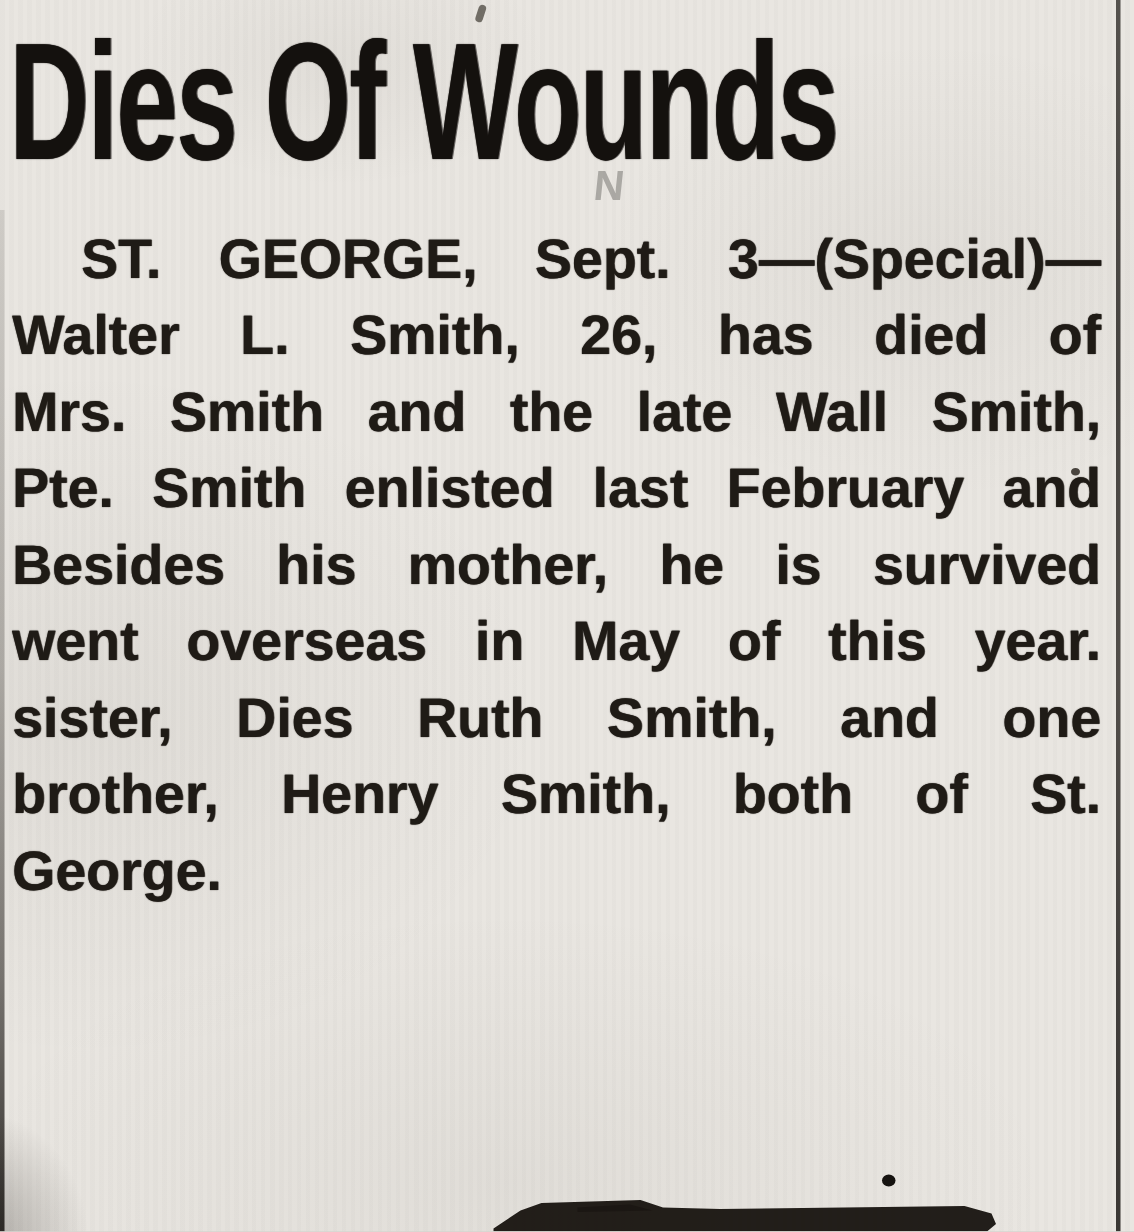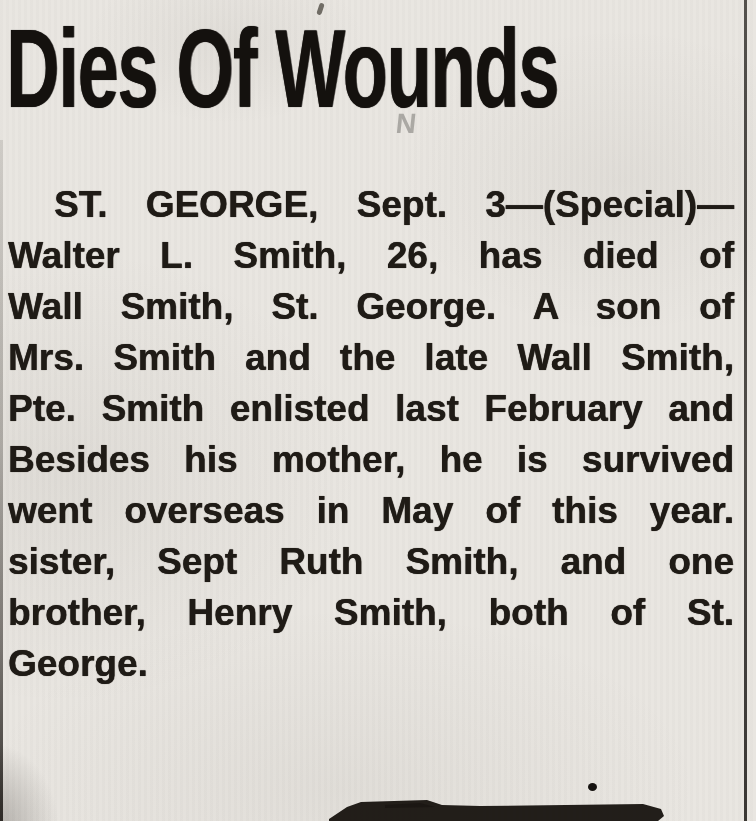--- a/index.html
+++ b/index.html
@@ -24,21 +24,20 @@
   .watermark {
     position:absolute; left:396px; top:108px;
     font-size:28px; font-weight:bold; color:rgba(120,118,114,0.55);
     transform:skewX(-6deg);
   }
   .body-text {
     position:absolute; left:8px; top:147px; width:726px;
     font-size:37px; font-weight:bold; color:#1f1b16;
     text-shadow: 0 0 0.8px rgba(25,20,15,0.85), 0.5px 0 0 rgba(25,20,15,0.6);
     word-spacing:6px;
-    margin-top:32px;
   }
   .line {
     height:51px; line-height:51px; white-space:nowrap;
     text-align:justify; text-align-last:justify;
   }
   .line.first { padding-left:46px; }
   .line.last  { text-align-last:left; }
   .rule-right {
     position:absolute; top:0; left:744px; width:3px; height:821px;
     background:linear-gradient(#3b3834 0%, #2b2825 30%, #383430 55%, #252220 80%, #1c1916 100%);
@@ -71,26 +70,25 @@
 
 <div class="scan">
 
   <div class="headline">Dies Of Wounds</div>
 
   <div class="watermark">N</div>
 
   <div class="body-text">
     <div class="line first">ST. GEORGE, Sept. 3—(Special)—</div>
     <div class="line">Walter L. Smith, 26, has died of</div>
-    <div class="line">Wall Smith, St. George. A son of</div>
     <div class="line">Mrs. Smith and the late Wall Smith,</div>
     <div class="line">Pte. Smith enlisted last February and</div>
     <div class="line">Besides his mother, he is survived</div>
     <div class="line">went overseas in May of this year.</div>
-    <div class="line">sister, Sept Ruth Smith, and one</div>
+    <div class="line">sister, Dies Ruth Smith, and one</div>
     <div class="line">brother, Henry Smith, both of St.</div>
     <div class="line last">George.</div>
   </div>
 
   <div class="rule-right"></div>
   <div class="rule-left"></div>
   <div class="corner-shade"></div>
   <div class="top-speck"></div>
   <div class="ink-dot"></div>
   <div class="ink-dot-small"></div>

